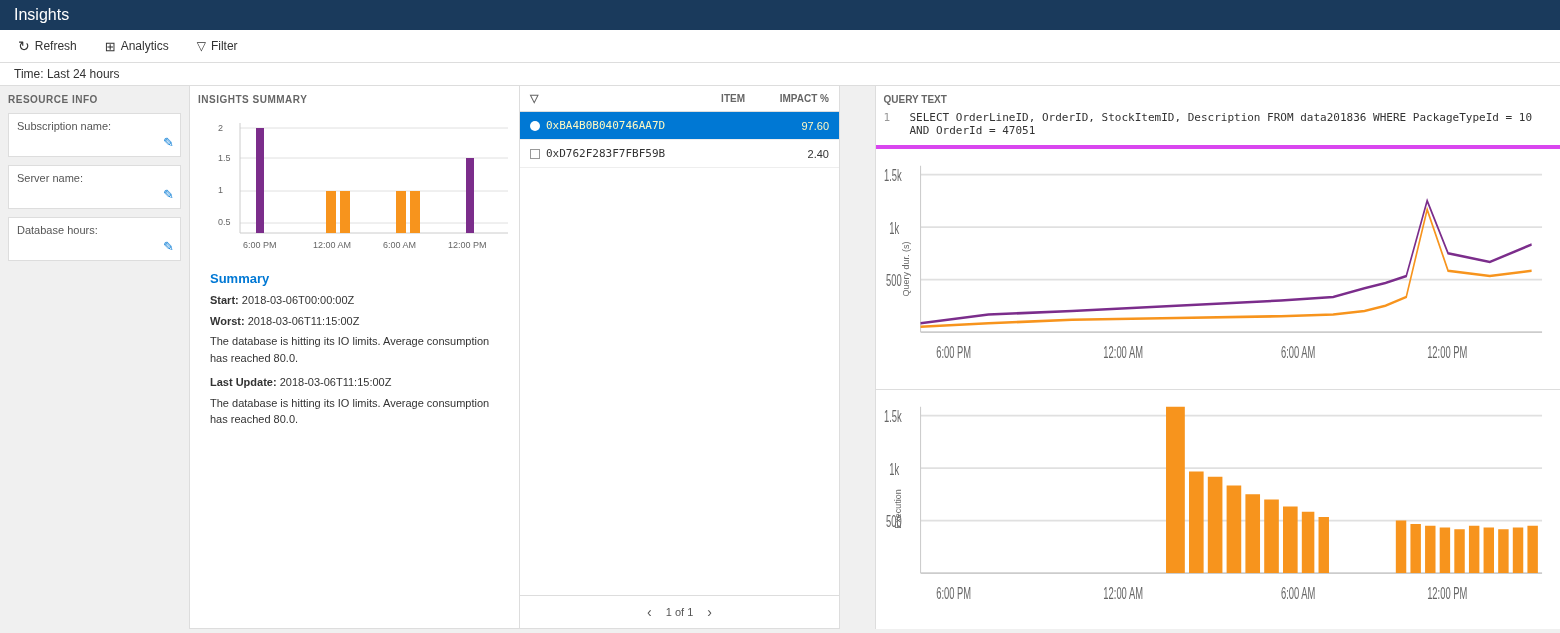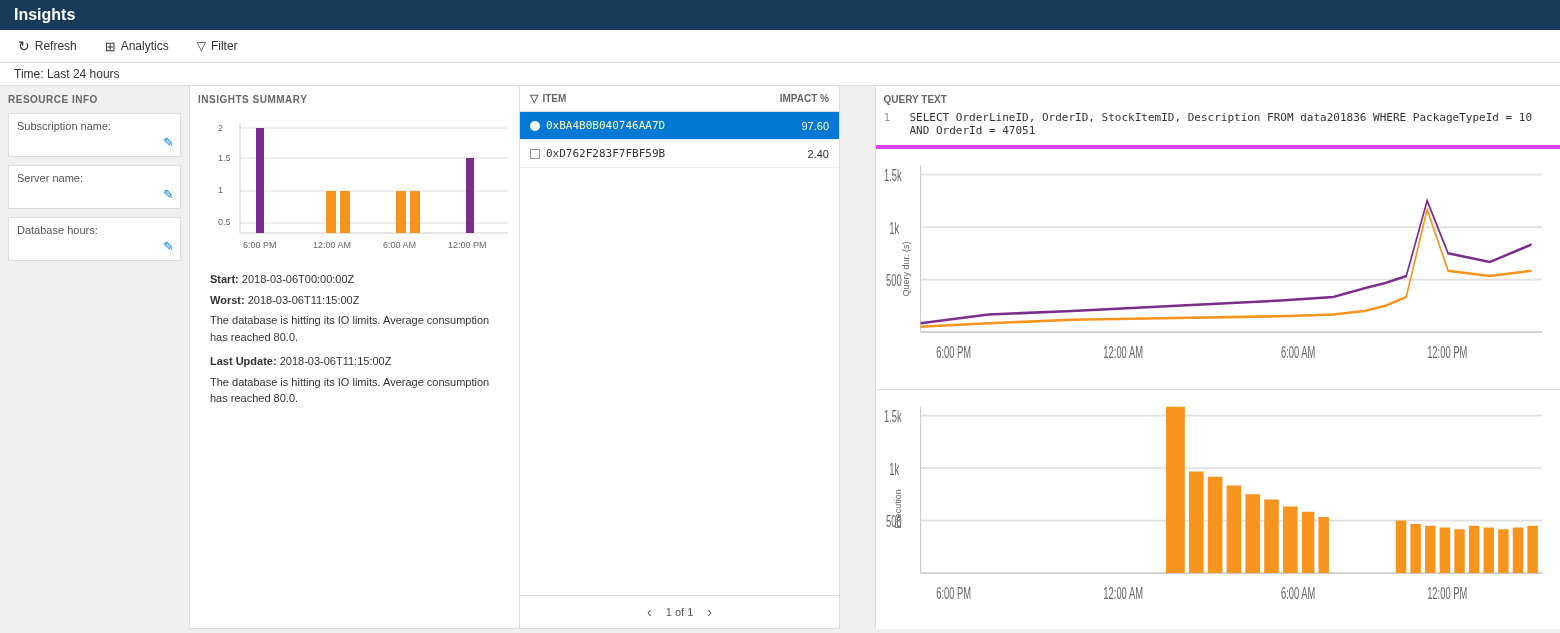--- a/index.html
+++ b/index.html
@@ -4,21 +4,21 @@
   <style>
     * { box-sizing: border-box; margin: 0; padding: 0; }
     body { font-family: 'Segoe UI', Arial, sans-serif; font-size: 12px; background: #f0f0f0; color: #333; }
 
     
     .app-header {
       background: #1a3a5c;
       color: white;
       padding: 6px 14px;
     }
-    .app-title { font-size: 16px; font-weight: 700; }
+    .app-title { font-size: 16px; font-weight: 400; }
     .app-subtitle { font-size: 11px; opacity: 0.8; }
 
     
     .toolbar {
       background: white;
       border-bottom: 1px solid #ddd;
       padding: 6px 14px;
       display: flex;
       align-items: center;
       gap: 20px;
@@ -127,21 +127,21 @@
       display: flex;
       padding: 6px 10px;
       border-bottom: 1px solid #ddd;
       font-size: 10px;
       font-weight: 700;
       color: #666;
       text-transform: uppercase;
       gap: 4px;
       align-items: center;
     }
-    .items-header .col-item { flex: 1; }
+    .items-header .col-item { flex: 1; text-align: right; }
     .items-header .col-impact { width: 80px; text-align: right; }
     .item-row {
       display: flex;
       align-items: center;
       padding: 7px 10px;
       border-bottom: 1px solid #eee;
       cursor: pointer;
       gap: 6px;
     }
     .item-row.selected { background: #0078d4; color: #fef9c3; }
@@ -309,20 +309,21 @@
 
           <rect x="248" y="45" width="8" height="75" fill="#7b2d8b"></rect>
 
           <text x="25" y="135" font-size="9" fill="#666">6:00 PM</text>
           <text x="95" y="135" font-size="9" fill="#666">12:00 AM</text>
           <text x="165" y="135" font-size="9" fill="#666">6:00 AM</text>
           <text x="230" y="135" font-size="9" fill="#666">12:00 PM</text>
         </svg>
 
         <div class="summary-section">
+          <div class="summary-title">Summary</div>
           <div class="summary-line">
             <strong>Start:</strong>
             <span>2018-03-06T00:00:00Z</span>
           </div>
           <div class="summary-line">
             <strong>Worst:</strong>
             <span>2018-03-06T11:15:00Z</span>
           </div>
           <div class="summary-line" style="margin-bottom:8px;">The database is hitting its IO limits. Average consumption has reached 80.0.</div>
           <div class="summary-line">

